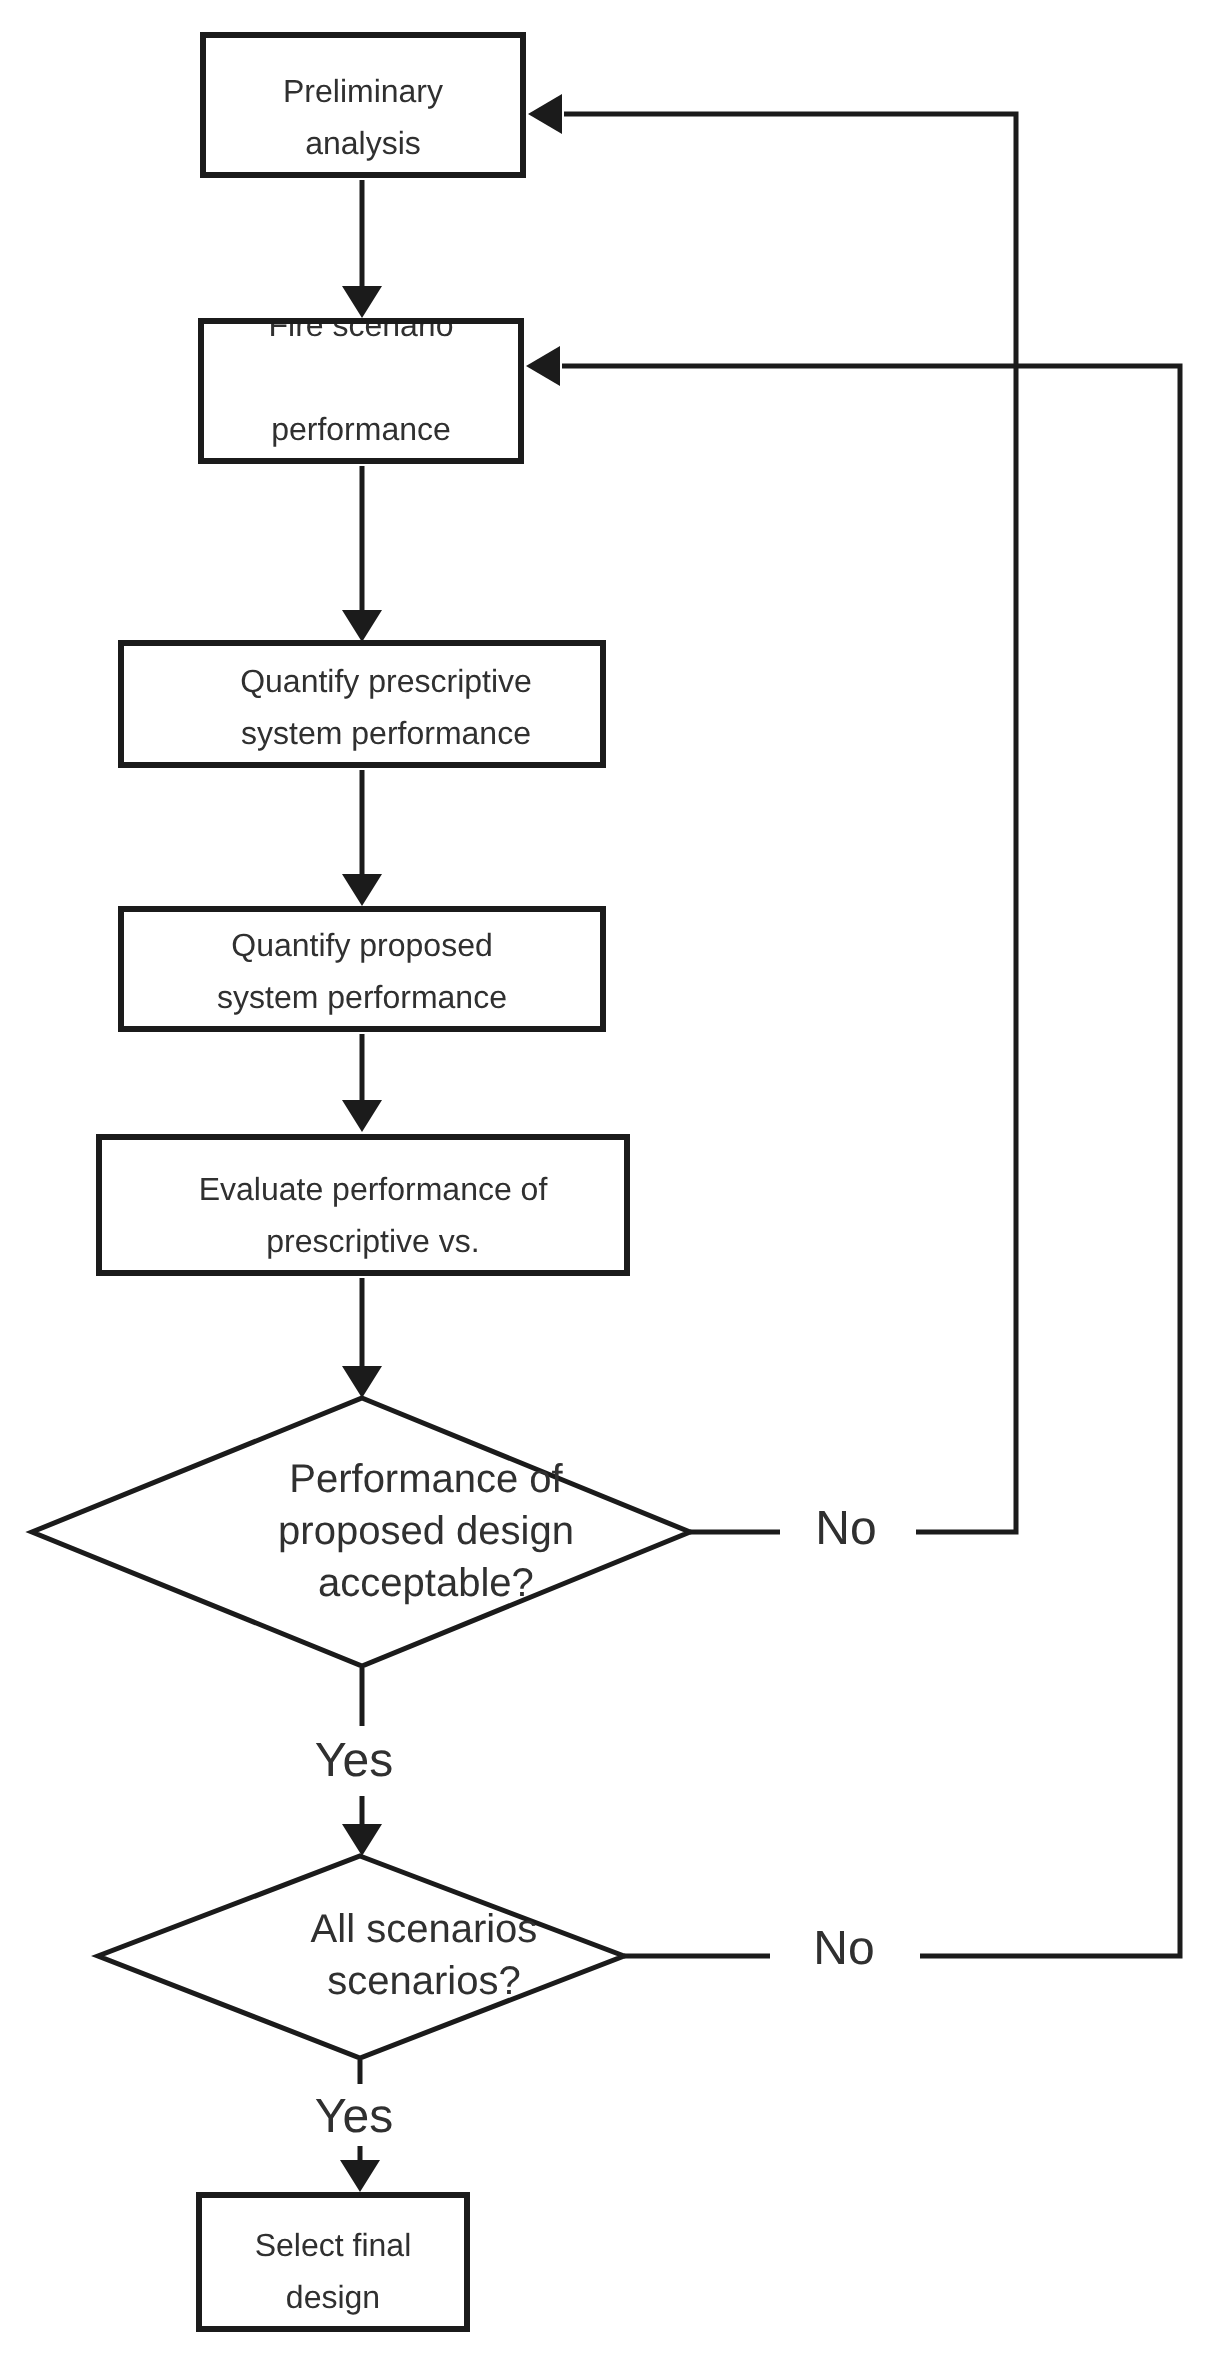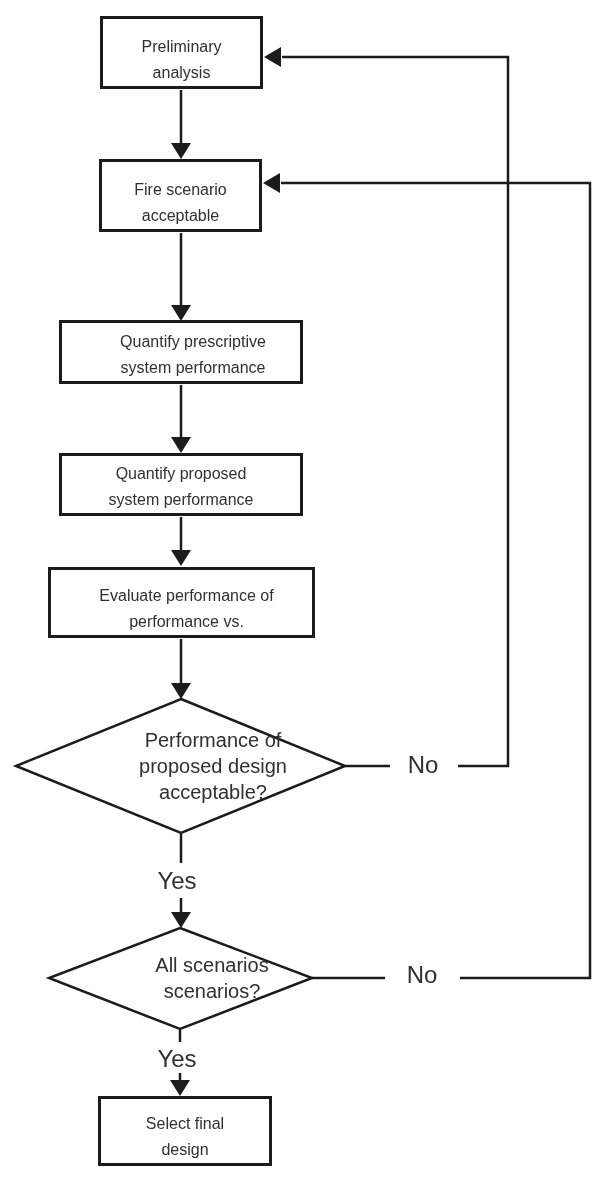--- a/index.html
+++ b/index.html
@@ -49,25 +49,25 @@
   .edge-label {
     position: absolute;
     transform: translate(-50%, -50%);
     font-size: 24px;
     line-height: 22px;
     background: #ffffff;
     padding: 0 2px;
   }
   
   .box-preliminary   { left: 100px; top: 16px;   width: 163px; height: 73px; }
-  .box-fire          { left: 99px;  top: 159px;  width: 163px; height: 73px; }
+  .box-fire          { left: 99px;  top: 159px;  width: 163px; height: 73px; gap: 26px; }
   .box-prescriptive  { left: 59px;  top: 320px;  width: 244px; height: 64px; padding-left: 24px; }
   .box-proposed      { left: 59px;  top: 453px;  width: 244px; height: 63px; }
   .box-evaluate      { left: 48px;  top: 567px;  width: 267px; height: 71px; padding-left: 10px; }
-  .box-select        { left: 98px;  top: 1096px; width: 174px; height: 70px; }
+  .box-select        { left: 98px;  top: 1096px; width: 137px; height: 70px; }
   .lbl-perf          { left: 181px; top: 766px; }
   .lbl-scen          { left: 180px; top: 978px; }
   .lbl-yes1          { left: 177px; top: 881px; }
   .lbl-no1           { left: 423px; top: 765px; }
   .lbl-yes2          { left: 177px; top: 1059px; }
   .lbl-no2           { left: 422px; top: 975px; }
 </style>
 </head>
 <body>
 
@@ -112,36 +112,36 @@
     </g>
   </svg>
 
   <div class="node box-preliminary">
     <div>Preliminary</div>
     <div>analysis</div>
   </div>
 
   <div class="node box-fire">
     <div>Fire scenario</div>
-    <div>acceptable</div>
+    <div>performance</div>
   </div>
 
   <div class="node box-prescriptive">
     <div>Quantify prescriptive</div>
     <div>system performance</div>
   </div>
 
   <div class="node box-proposed">
     <div>Quantify proposed</div>
     <div>system performance</div>
   </div>
 
   <div class="node box-evaluate">
     <div>Evaluate performance of</div>
-    <div>performance vs.</div>
+    <div>prescriptive vs.</div>
   </div>
 
   <div class="node box-select">
     <div>Select final</div>
     <div>design</div>
   </div>
 
   <div class="diamond-label lbl-perf">
     <div>Performance of</div>
     <div>proposed design</div>

